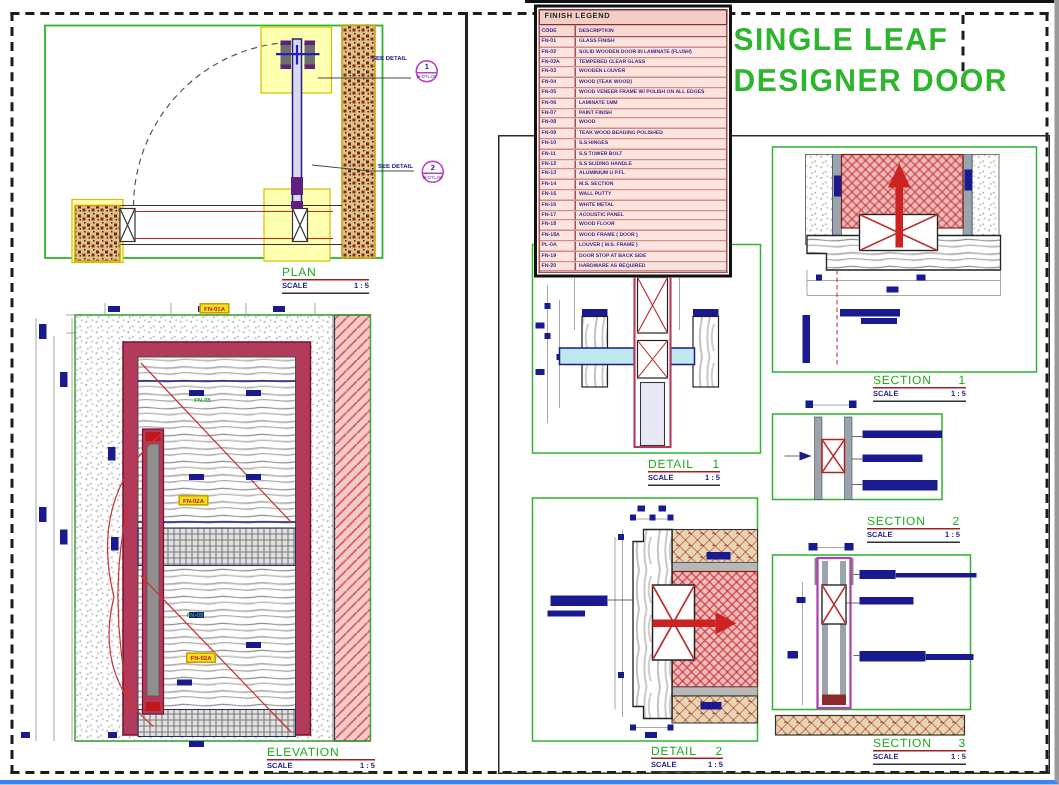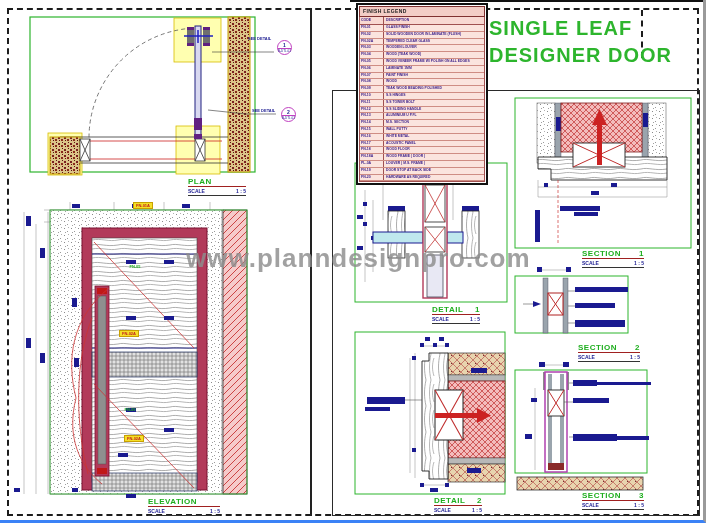--- a/index.html
+++ b/index.html
@@ -21,21 +21,21 @@
                   background:#f3cdc6;border:0.5px solid #803030;text-align:left;padding-left:3px;letter-spacing:.4px;}
   .legend .lhead{display:flex;height:7px;line-height:7px;font-size:4px;font-weight:bold;color:#c026c0;
                  background:#f8d8d2;border:0.5px solid #a05050;border-top:none;}
   .legend .lrows{border:0.5px solid #a05050;border-top:none;}
   .legend .lrow{display:flex;height:5.8px;line-height:5.8px;background:#fbe4de;border-bottom:0.5px solid #cf8d84;}
   .legend .code{width:22px;flex:none;font-size:3.5px;color:#3a1f8a;font-weight:bold;border-right:0.5px solid #a05050;padding-left:1px;}
   .legend .desc{flex:1;font-size:3.4px;color:#3a1f8a;font-weight:bold;padding-left:2px;white-space:nowrap;overflow:hidden;}
 
   
   .vlabel{z-index:12;}
-  .vlabel .name{display:flex;justify-content:space-between;color:#1fae1f;font-weight:bold;
+  .vlabel .name{display:flex;justify-content:space-between;color:#1fae1f;font-weight:normal;
                 font-size:8px;letter-spacing:.5px;line-height:9px;}
   .vlabel .num{color:#1fae1f;}
   .vlabel .rule{height:1.2px;background:#a02020;margin:0 0 1px 0;}
   .vlabel .scale{display:flex;justify-content:space-between;color:#1a1a90;font-size:5px;
                  font-weight:bold;border-bottom:1px solid #333;padding-bottom:1px;line-height:6px;}
 
   .watermark{left:186px;top:243px;font-size:26px;font-weight:bold;color:#8d8d8d;opacity:.82;
              letter-spacing:1px;z-index:40;white-space:nowrap;}
 
   .callout{z-index:15;width:17px;text-align:center;}
@@ -332,32 +332,31 @@
   </svg>
 
   <div class="abs tag" style="left:126px;top:204px">
     <span style="background:#f5e028;border:1px solid #c8a000;padding:0 2px">FN-01A</span></div>
   <div class="abs tag" style="left:112px;top:332px">
     <span style="background:#f5e028;border:1px solid #c8a000;padding:0 2px">FN-02A</span></div>
   <div class="abs tag" style="left:117px;top:437px">
     <span style="background:#f5e028;border:1px solid #c8a000;padding:0 2px">FN-02A</span></div>
   <div class="abs gtag" style="left:120px;top:265px">FN-05</div>
   <div class="abs gtag" style="left:115px;top:408px">FN-09</div>
-  <div class="abs vlabel" style="left:148px;top:497px;width:72px">
+  <div class="abs vlabel" style="left:178px;top:497px;width:72px">
     <div class="name">
         <span>ELEVATION</span>
       </div>
     <div class="rule"></div>
     <div class="scale">
         <span>SCALE</span>
       <span>1 : 5</span>
       </div>
   </div>
 
-  <div class="abs watermark">www.planndesignpro.com</div>
 
   <svg class="abs" style="left:353px;top:160px;z-index:5" width="158" height="145" viewBox="0 0 158 145">
     <rect x="2" y="3" width="152" height="139" fill="none" stroke="#2db52d" stroke-width="1"></rect>
     <g stroke="#8a8a8a" stroke-width="0.5" fill="none">
       <path d="M20,13 H112 M12,30 V122 M20,40 V112 M30,13 V60 M100,13 V60"></path>
     </g>
     <g fill="#1a1a90">
       <rect x="34" y="11" width="5" height="4"></rect>
         <rect x="54" y="11" width="5" height="4"></rect>
       <rect x="74" y="11" width="5" height="4"></rect>

